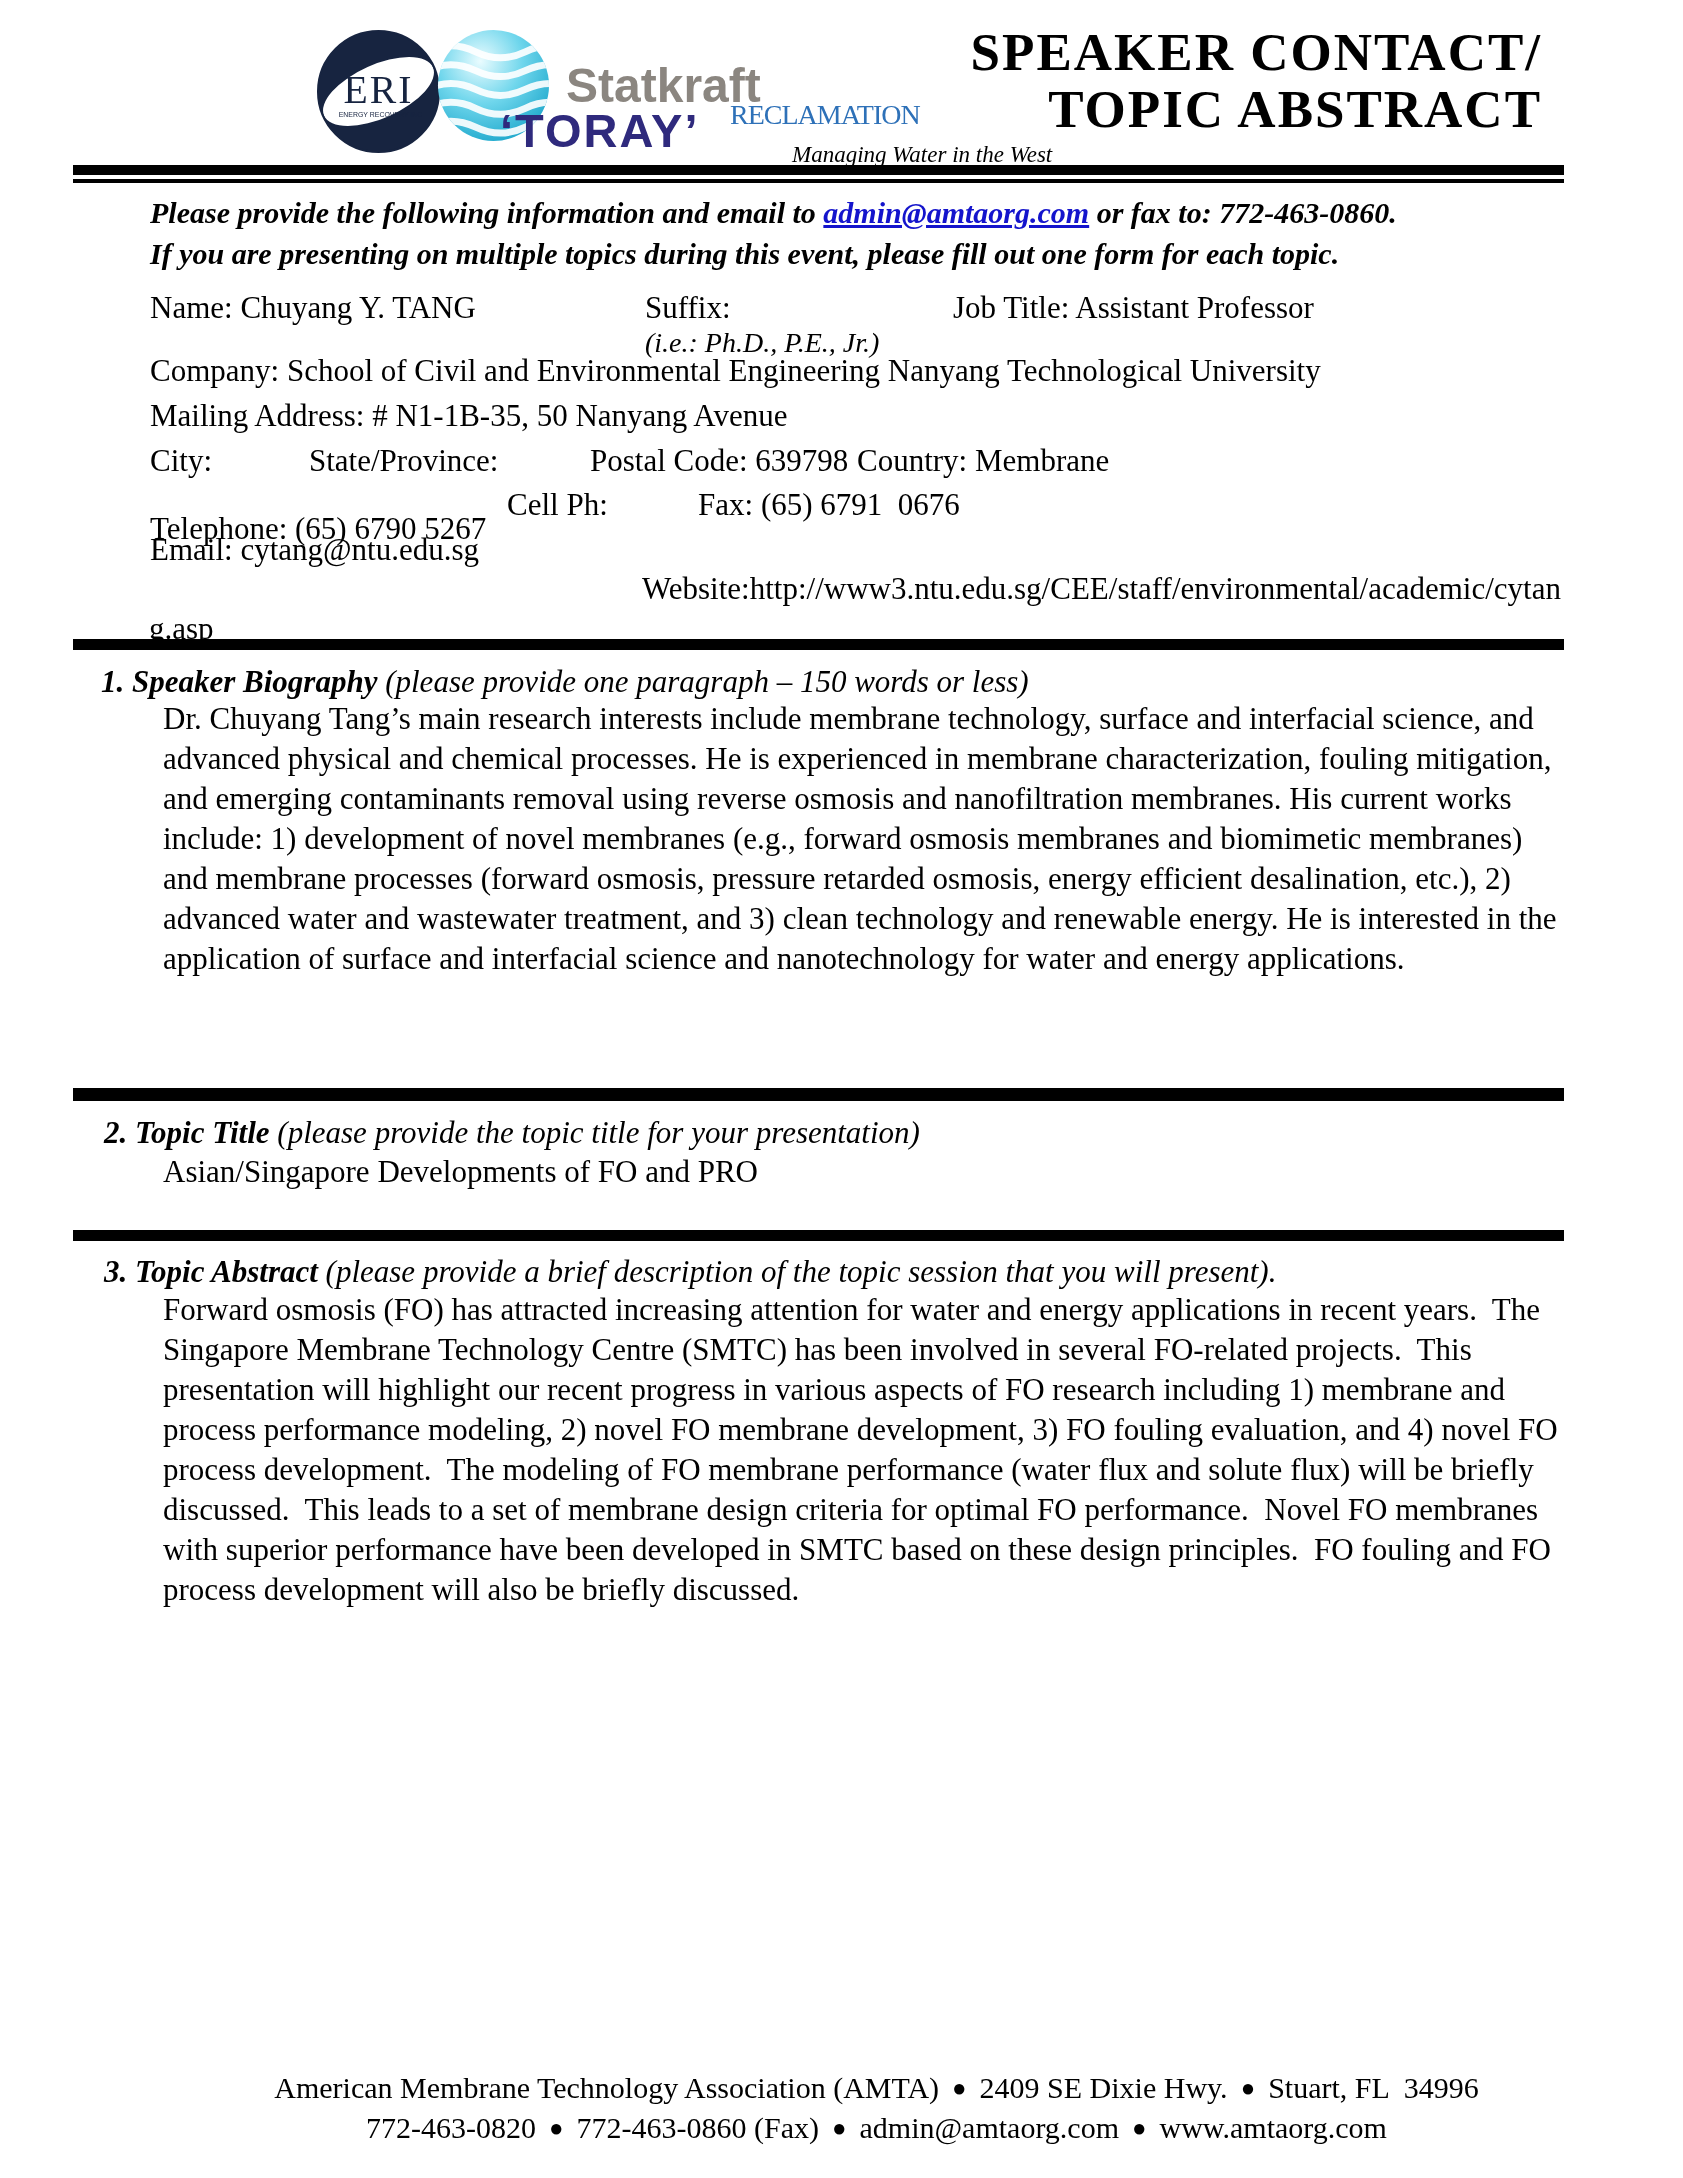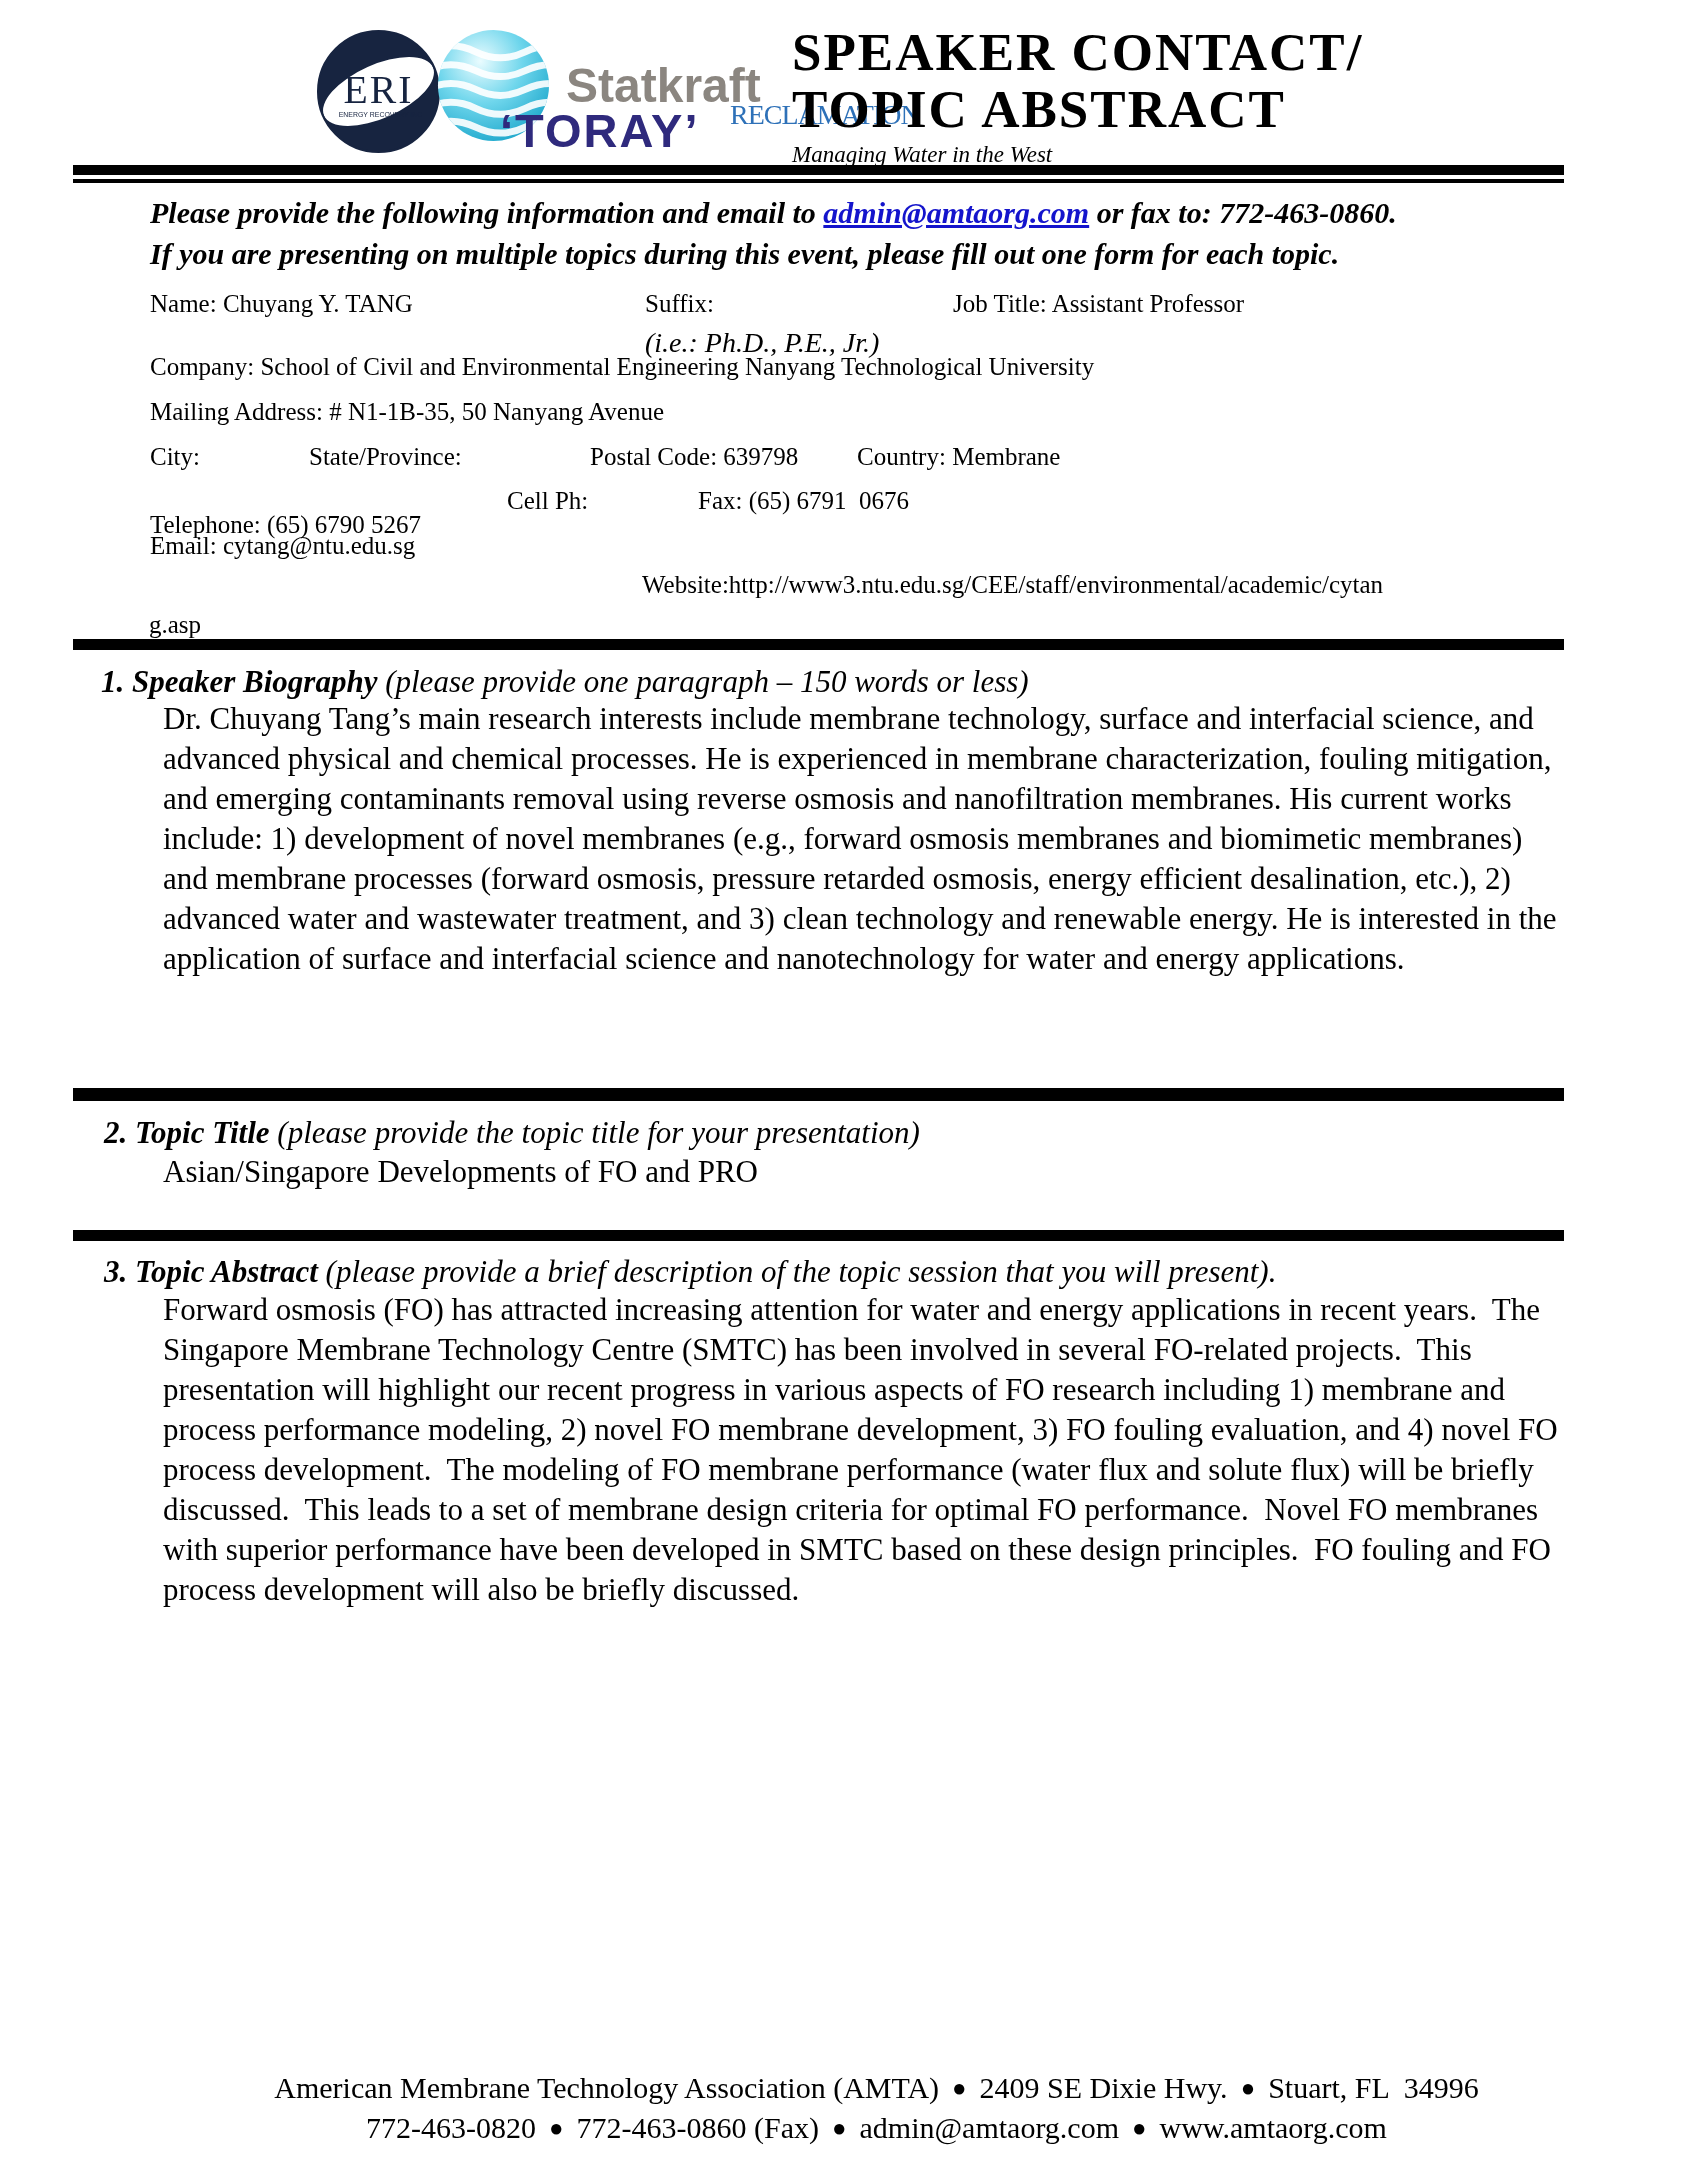--- a/index.html
+++ b/index.html
@@ -1,25 +1,25 @@
 <!DOCTYPE html>
 <html><head>
 <meta charset="utf-8">
 <style>
   html,body{margin:0;padding:0;background:#ffffff;}
   .page{position:relative;width:1683px;height:2178px;background:#ffffff;overflow:hidden;
         font-family:"Liberation Serif",serif;color:#000;}
   .abs{position:absolute;}
   .bar{position:absolute;left:73px;width:1491px;background:#000;}
   .ws{white-space:pre;}
-  .row{position:absolute;font-size:25px;white-space:nowrap;text-align:right;}
+  .row{position:absolute;font-size:31px;white-space:nowrap;text-align:right;}
   .body-text{position:absolute;font-size:31px;line-height:40px;white-space:pre-wrap;}
   .intro{position:absolute;font-size:30px;font-weight:bold;font-style:italic;white-space:nowrap;text-align:right;}
   .email-link{color:#1414cc;text-decoration:underline;cursor:pointer;}
-  .title-block{position:absolute;left:792px;top:24px;width:750px;
+  .title-block{position:absolute;left:792px;top:24px;width:750px;text-align:right;
                font-size:53px;line-height:57px;font-weight:bold;letter-spacing:2px;white-space:nowrap;}
   .sec-head{position:absolute;font-size:31px;white-space:nowrap;}
   .sec-num,.sec-title{font-weight:bold;font-style:italic;}
   .sec-hint{font-style:italic;}
   .hint-small{position:absolute;font-size:28px;font-style:italic;white-space:nowrap;}
   
   .amta-logo{position:absolute;left:38px;top:30px;width:269px;height:109px;}
   .amta-word{position:absolute;left:0;top:-14px;font-size:81px;line-height:81px;font-weight:bold;
              color:#3f3c85;letter-spacing:1px;}
   .amta-waves{position:absolute;left:0;top:40px;}

